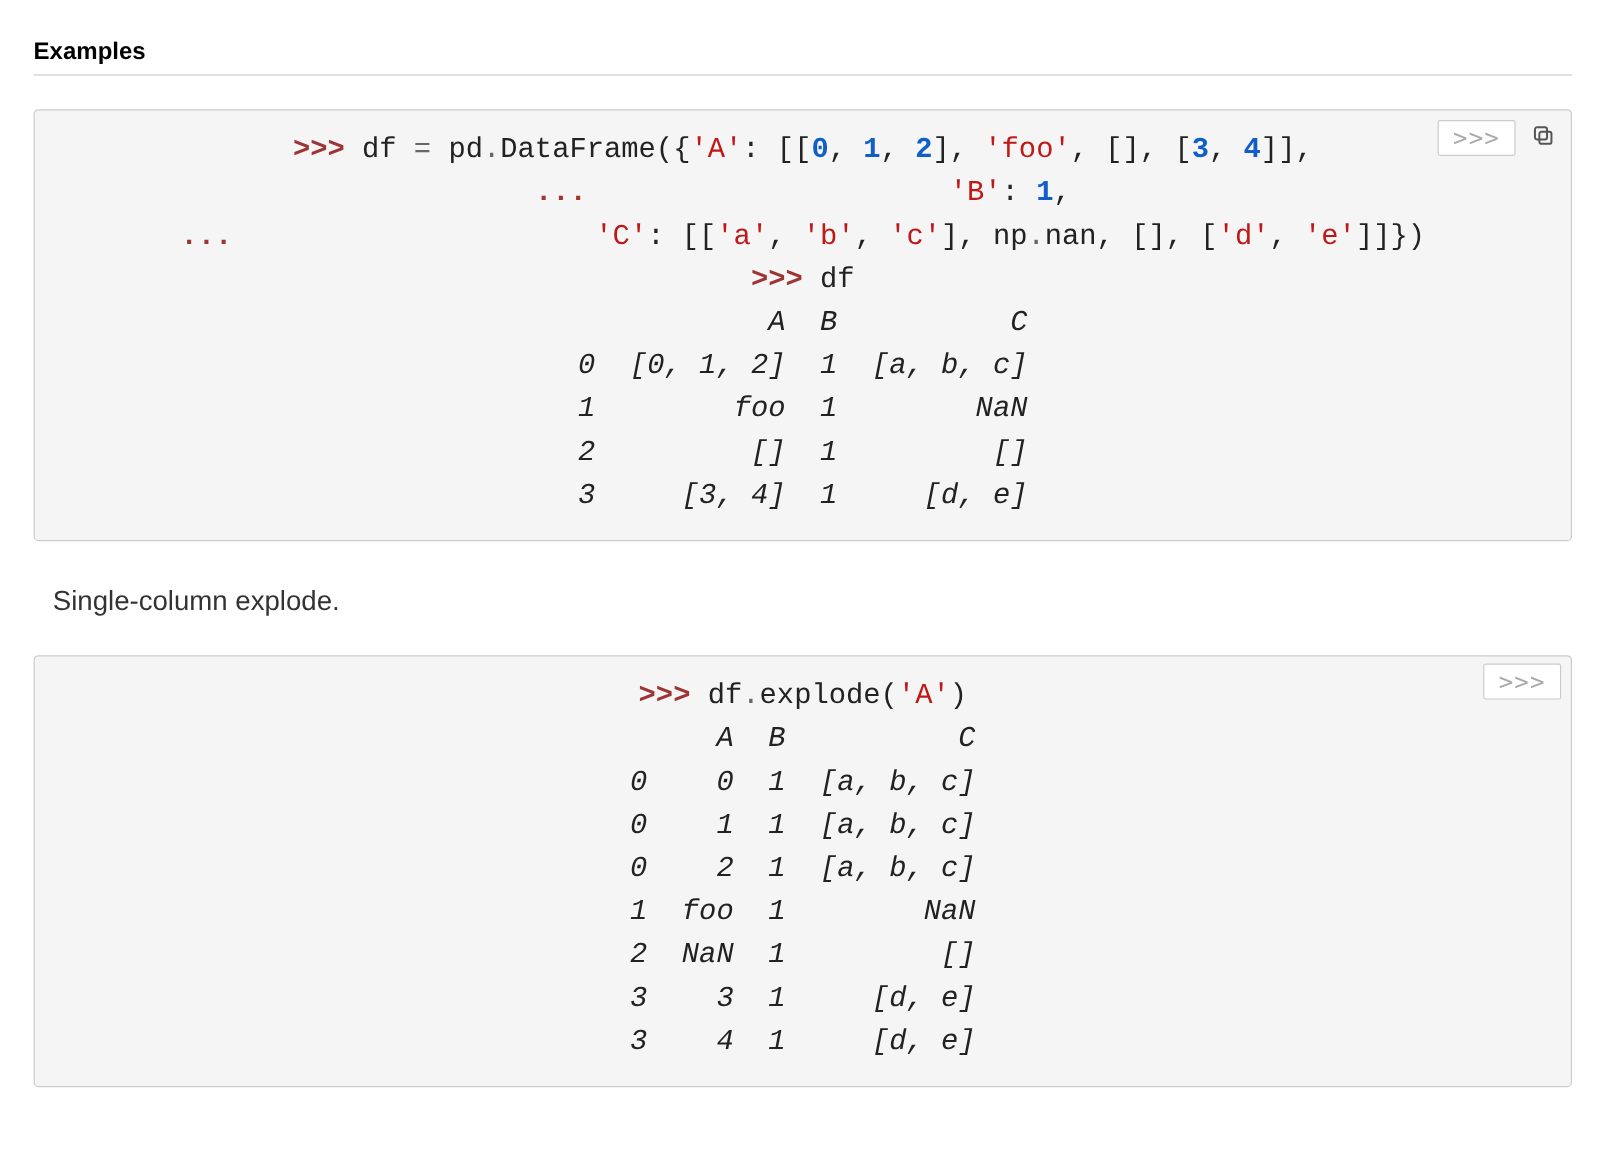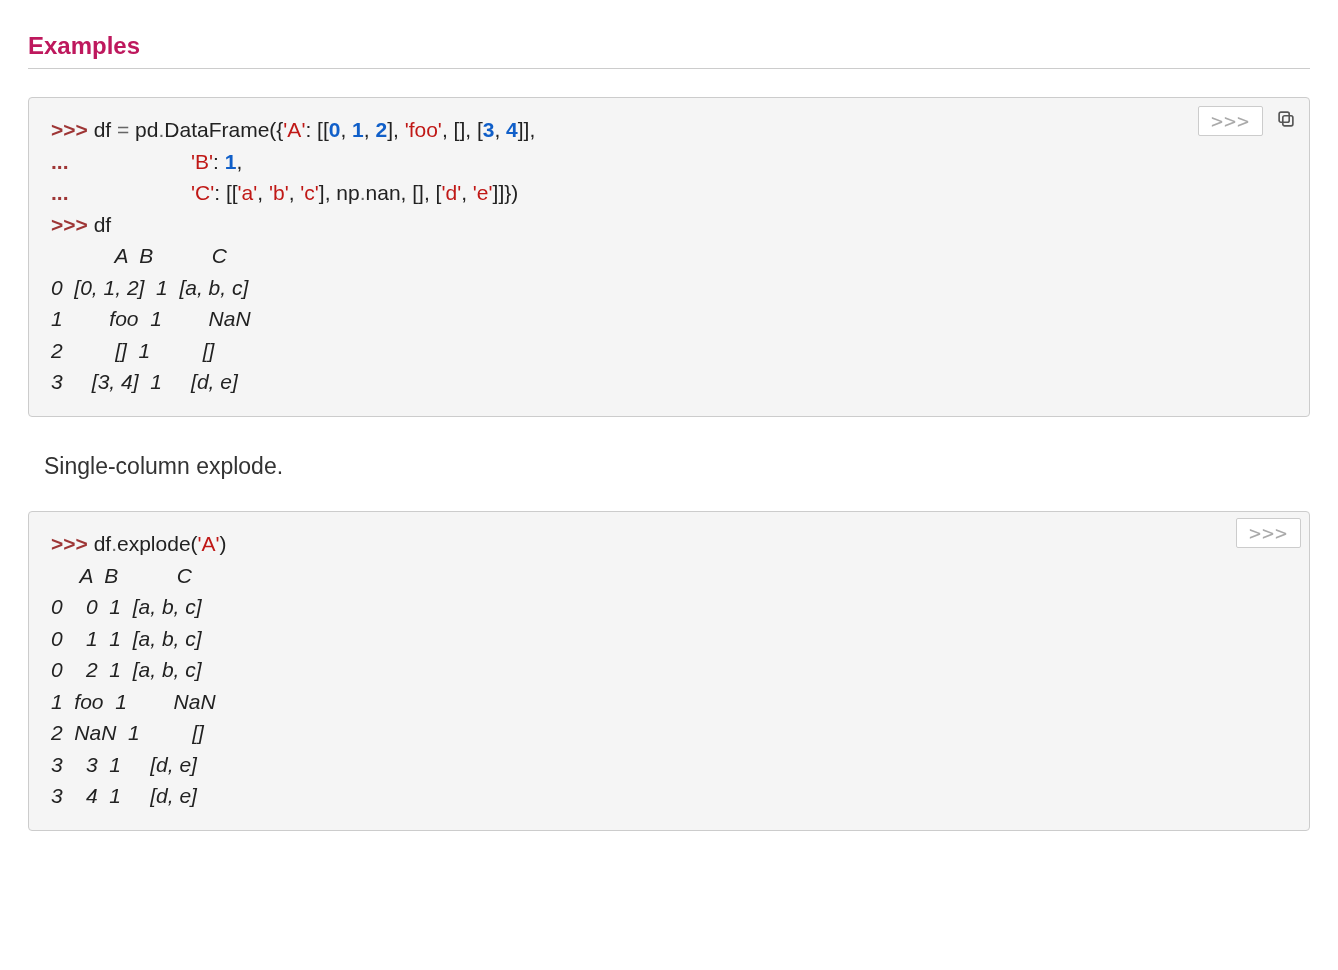--- a/index.html
+++ b/index.html
@@ -6,47 +6,48 @@
   body {
     font-family: -apple-system, BlinkMacSystemFont, "Segoe UI", Helvetica, Arial, sans-serif;
     color: #333;
     margin: 0;
     padding: 28px;
     font-size: 20px;
     line-height: 1.5;
     background: #fff;
   }
   h2.section-heading {
-    font-size: 24px;
+    font-size: 20px;
     font-weight: 700;
-    color: #be185d;
+    color: #000000;
     margin: 0 0 6px 0;
     padding-bottom: 4px;
     border-bottom: 1px solid #ccc;
   }
   p.prose {
     font-size: 23px;
     color: #333;
     margin: 32px 0 28px 16px;
   }
   .code-block {
     position: relative;
     background: #f5f5f5;
     border: 1px solid #ccc;
     border-radius: 4px;
     padding: 16px 22px 18px 22px;
     margin: 28px 0;
     overflow: auto;
   }
   .code-block pre {
     margin: 0;
-    font-family: Liberation Sans, sans-serif;
-    font-size: 21px;
+    font-family: Liberation Mono, monospace;
+    font-size: 24px;
     line-height: 1.5;
     white-space: pre;
+    text-align: center;
   }
   .code-block .go { color: #222; font-style: italic; }
   .code-block .gp { color: #9e3535; font-weight: 600; } 
   .code-block .n  { color: #222; }
   .code-block .o  { color: #666; }
   .code-block .p  { color: #222; }
   .code-block .s  { color: #c01816; } 
   .code-block .mi { color: #105fc9; font-weight: 600; } 
   .toolbar {
     position: absolute;

